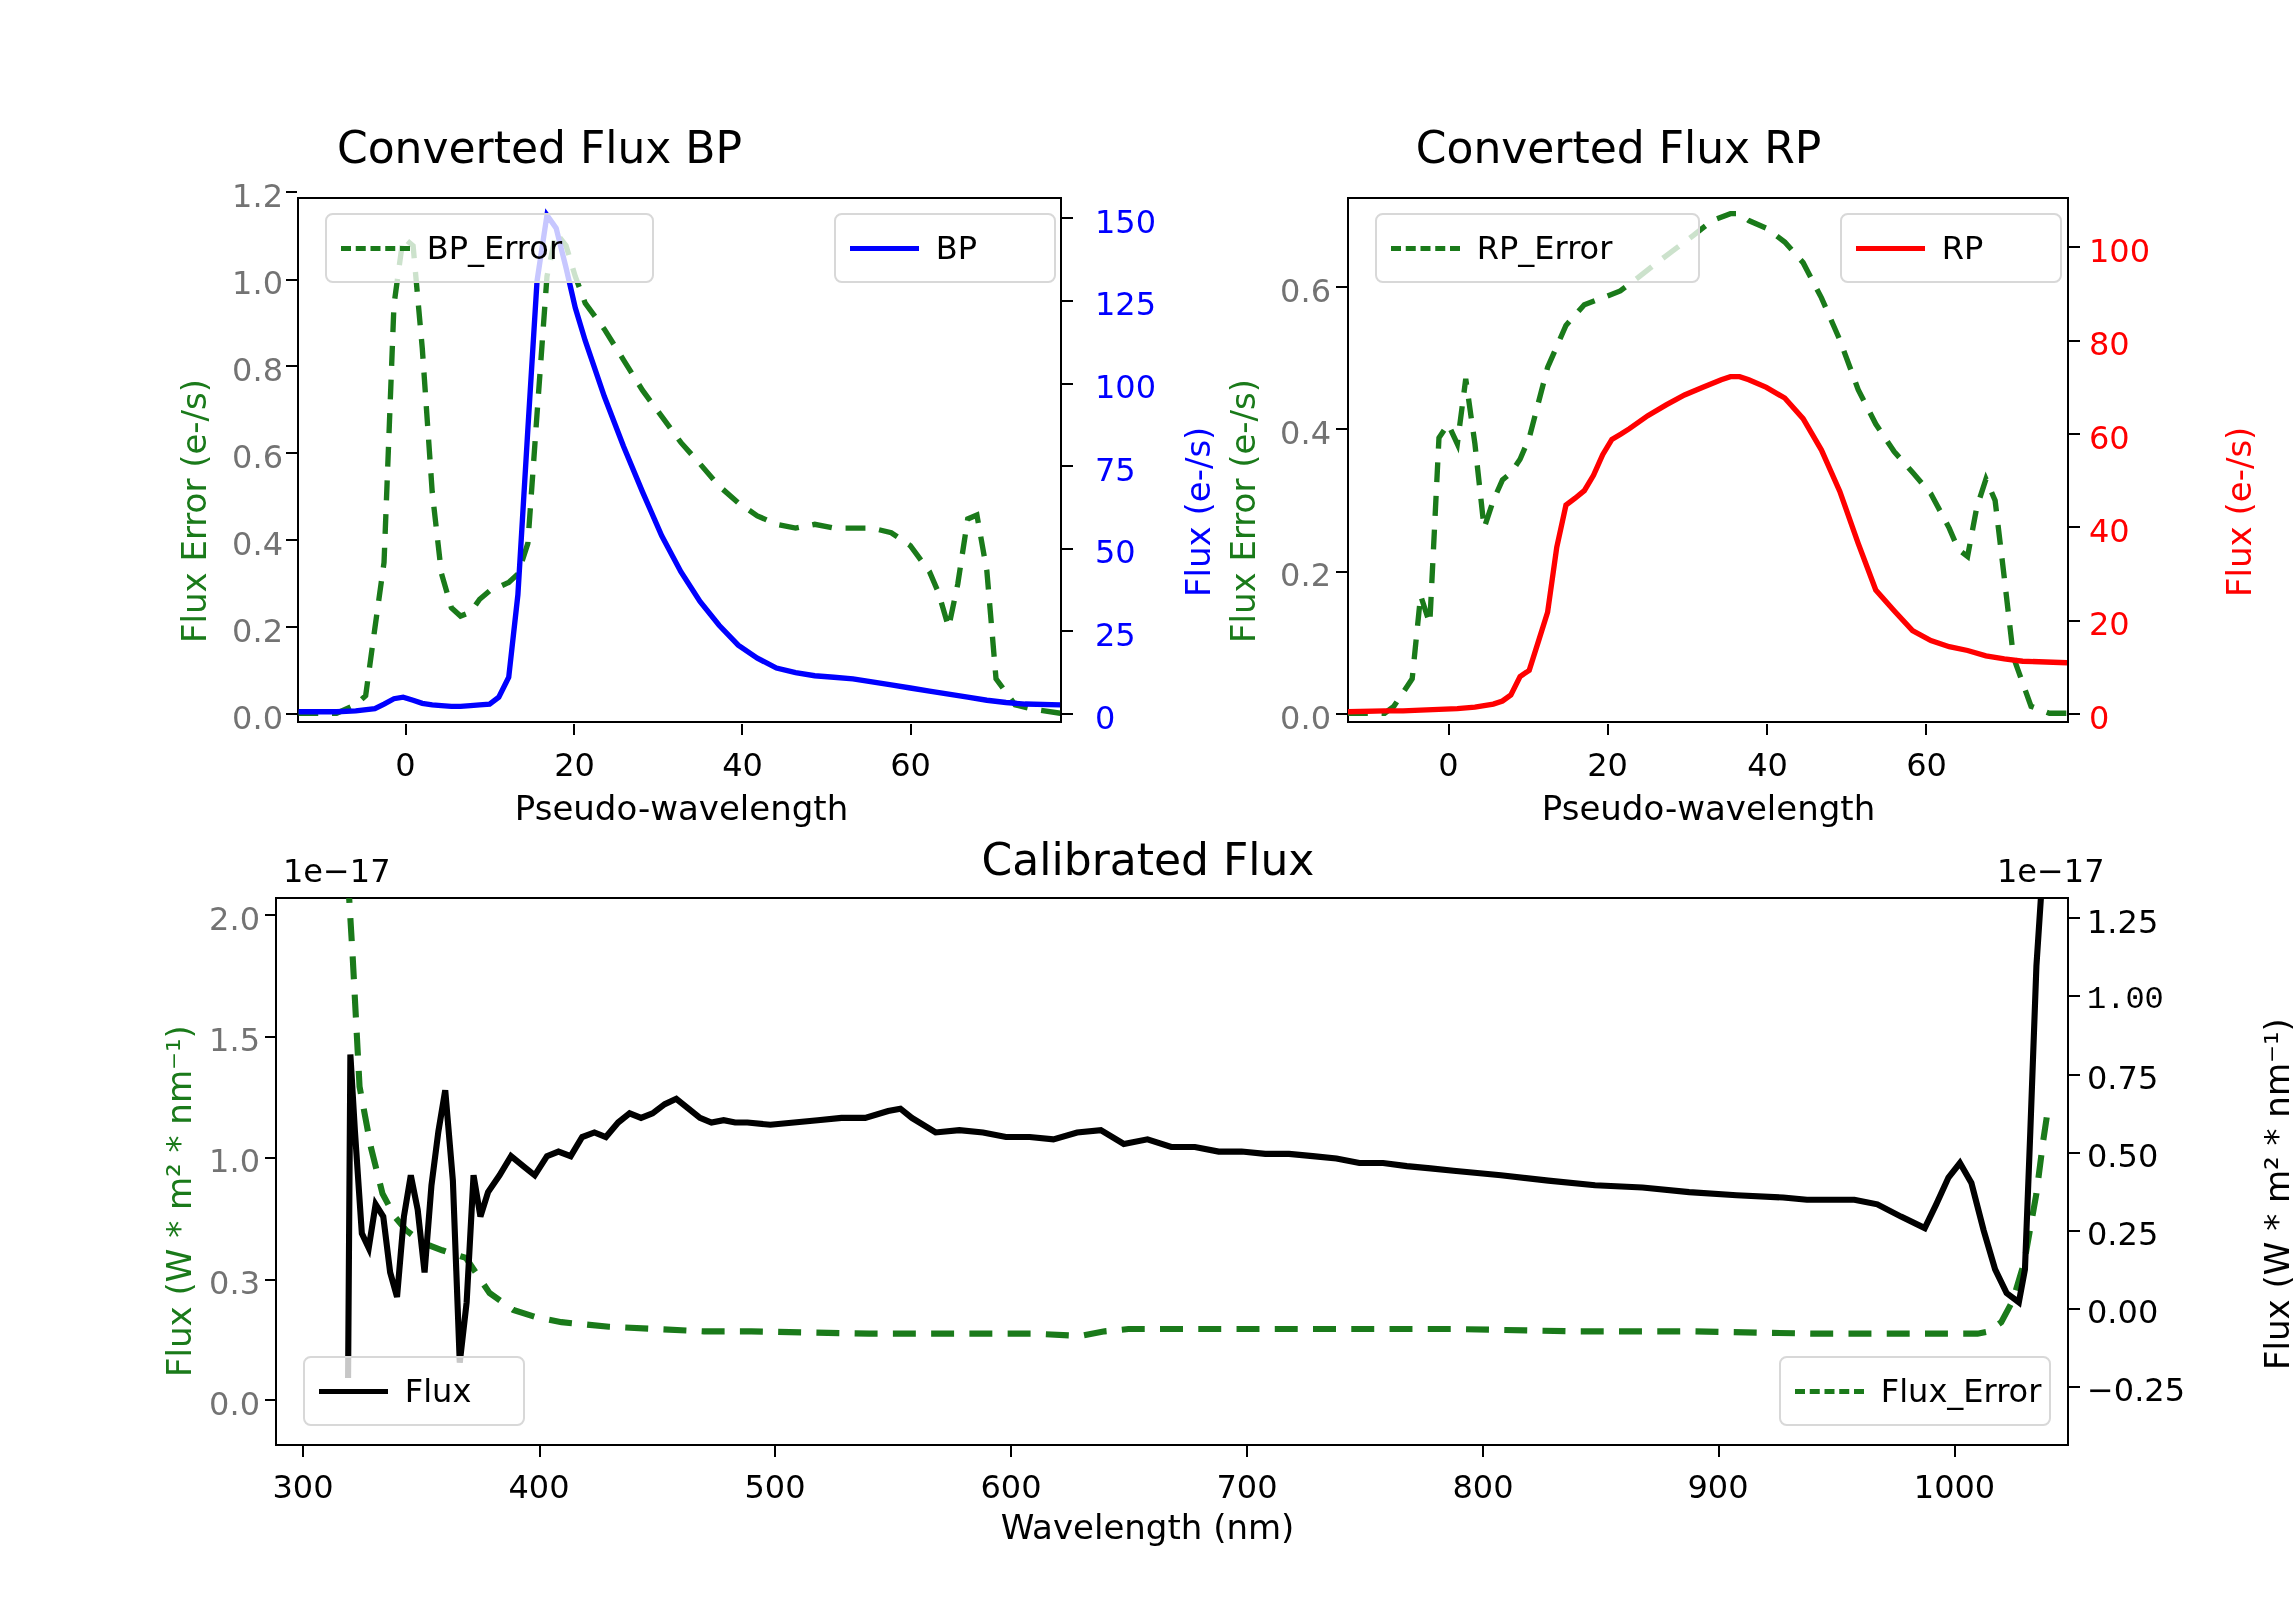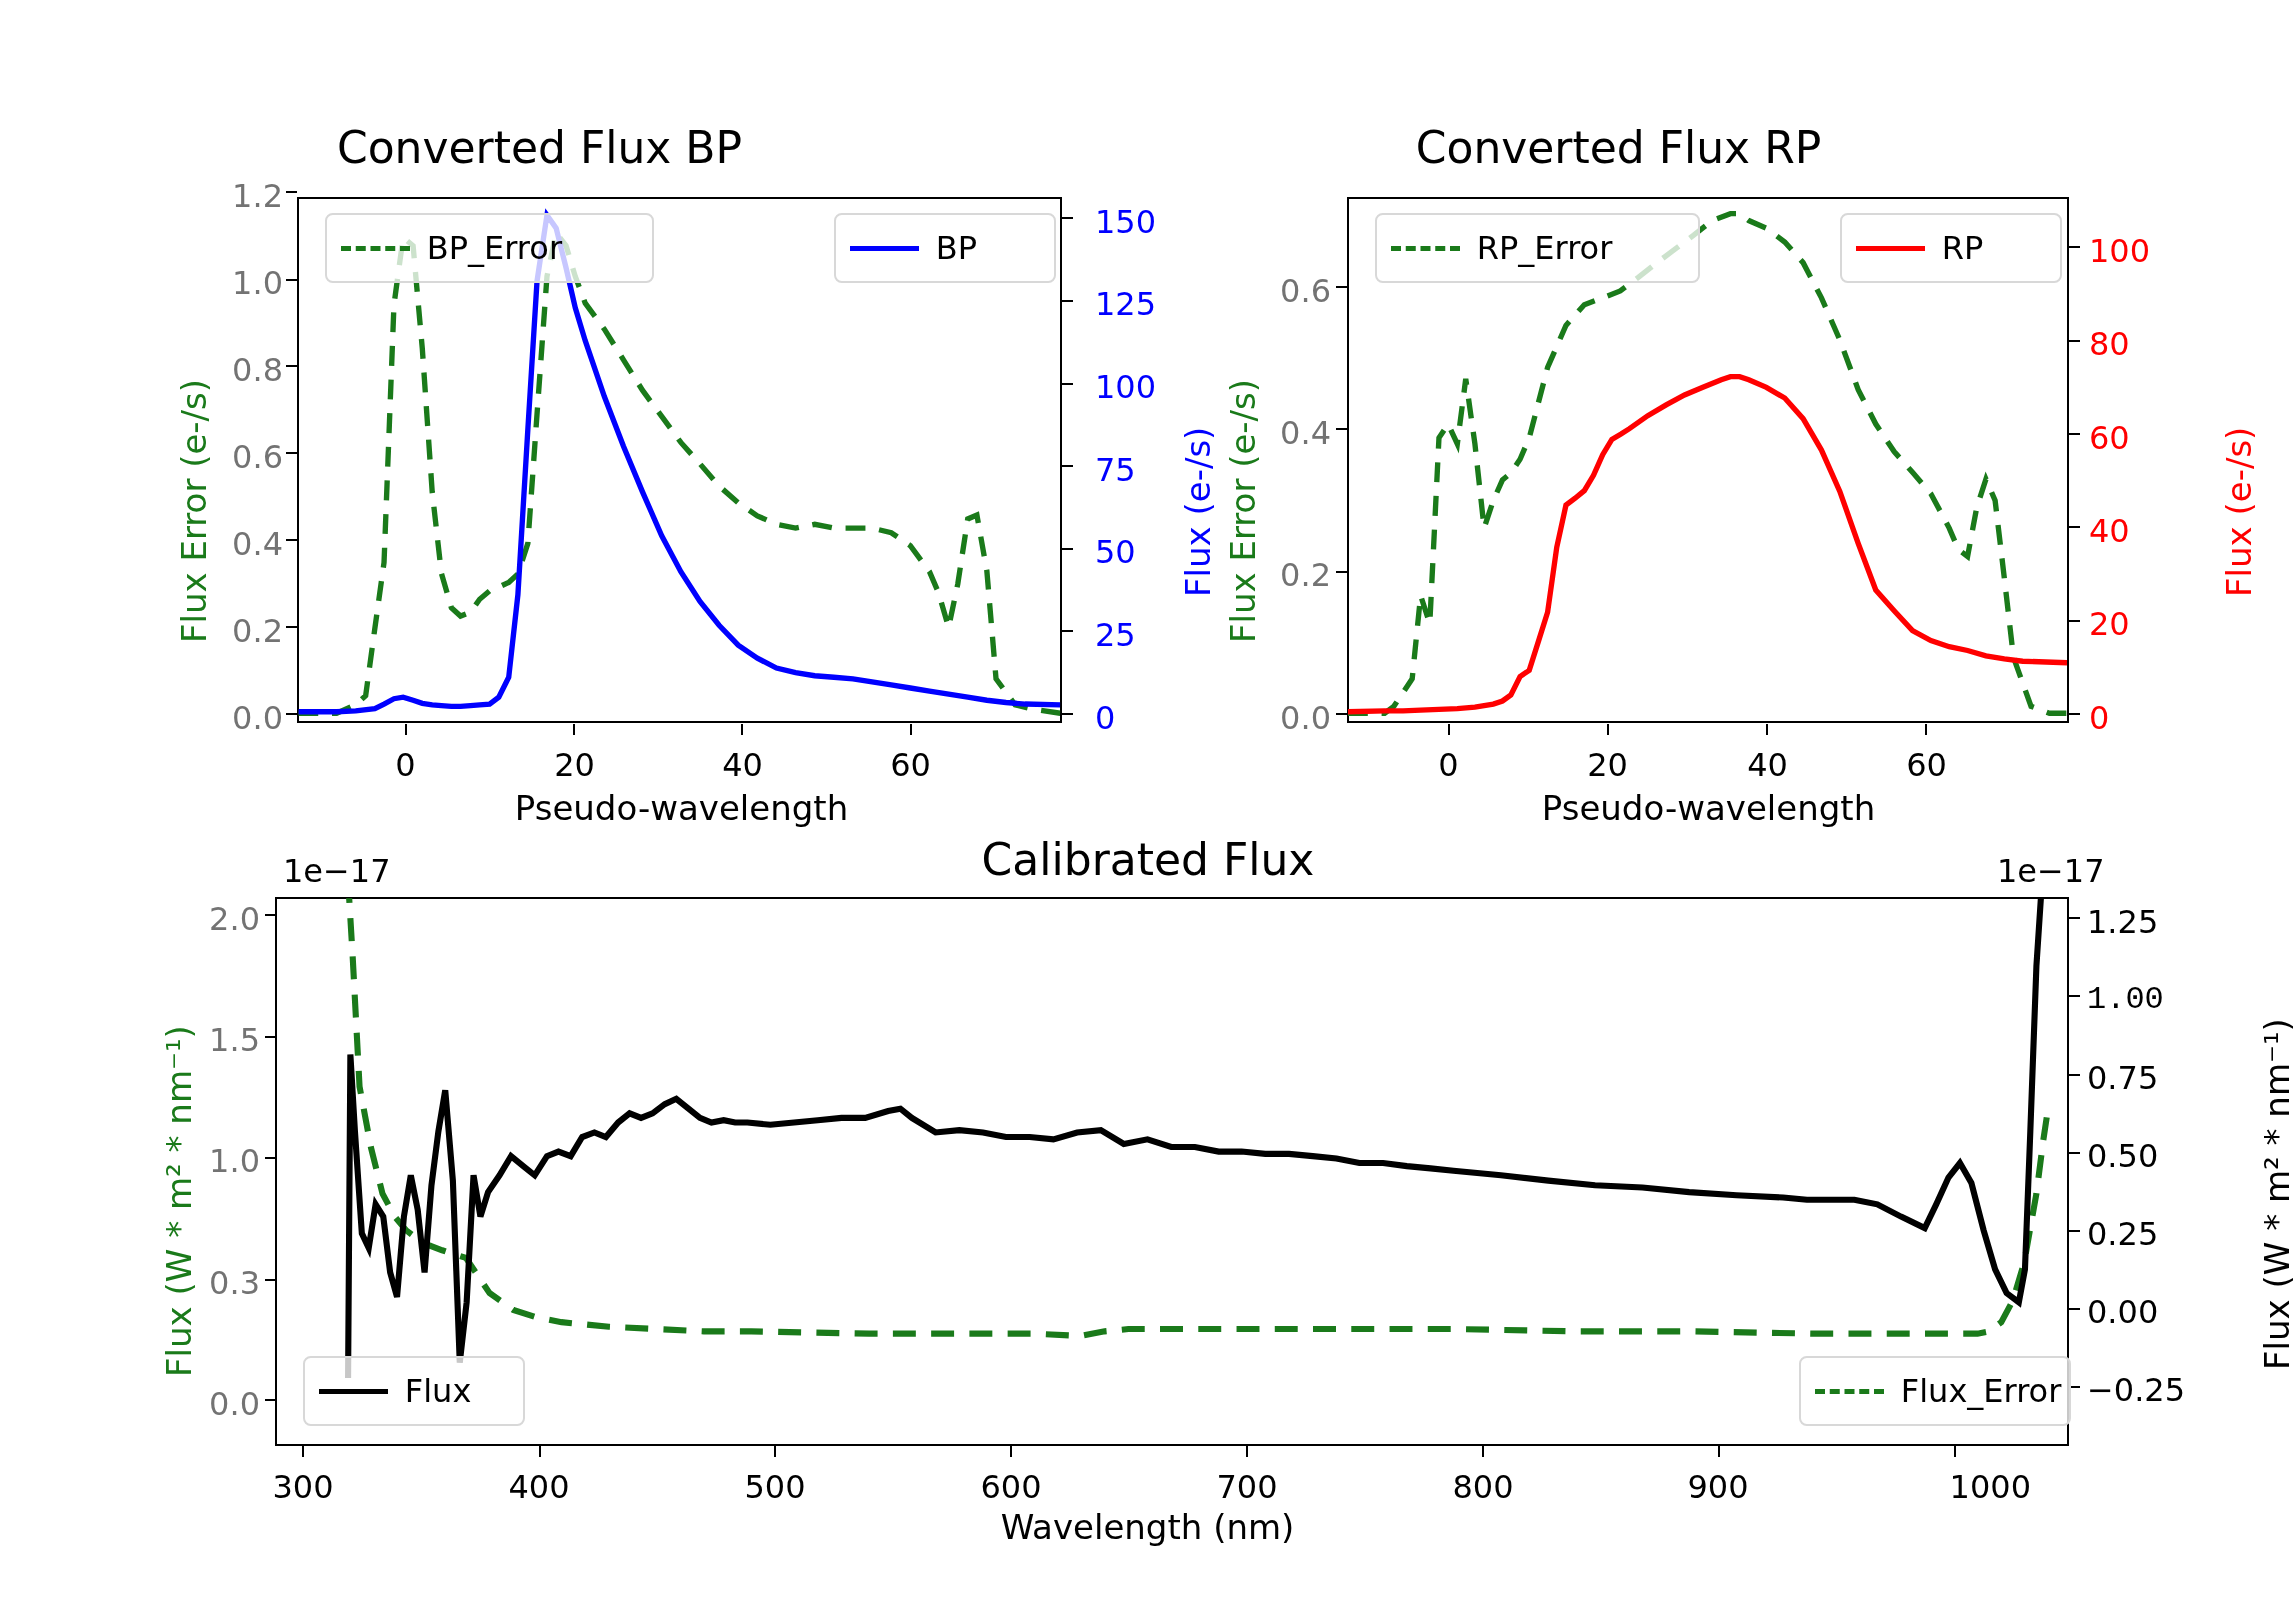--- a/index.html
+++ b/index.html
@@ -222,21 +222,21 @@
 
     <div class="axtitle black rot" style="left:2257px;top:1370px;">Flux (W * m² * nm⁻¹)</div>
 
     <div class="tick-lbl xlbl" style="left:242px;top:1468px;width:122px;">300</div>
     <div class="tick-lbl xlbl" style="left:478px;top:1468px;width:122px;">400</div>
     <div class="tick-lbl xlbl" style="left:714px;top:1468px;width:122px;">500</div>
     <div class="tick-lbl xlbl" style="left:950px;top:1468px;width:122px;">600</div>
     <div class="tick-lbl xlbl" style="left:1186px;top:1468px;width:122px;">700</div>
     <div class="tick-lbl xlbl" style="left:1422px;top:1468px;width:122px;">800</div>
     <div class="tick-lbl xlbl" style="left:1657px;top:1468px;width:122px;">900</div>
-    <div class="tick-lbl xlbl" style="left:1878px;top:1468px;width:153px;text-align:right;">1000</div>
+    <div class="tick-lbl xlbl" style="left:1878px;top:1468px;width:153px;">1000</div>
 
     <div class="tickmark" style="left:302px;top:1446px;width:2.3px;height:10.7px;"></div>
     <div class="tickmark" style="left:539px;top:1446px;width:2.3px;height:10.7px;"></div>
     <div class="tickmark" style="left:774px;top:1446px;width:2.3px;height:10.7px;"></div>
     <div class="tickmark" style="left:1010px;top:1446px;width:2.3px;height:10.7px;"></div>
     <div class="tickmark" style="left:1246px;top:1446px;width:2.3px;height:10.7px;"></div>
     <div class="tickmark" style="left:1482px;top:1446px;width:2.3px;height:10.7px;"></div>
     <div class="tickmark" style="left:1718px;top:1446px;width:2.3px;height:10.7px;"></div>
     <div class="tickmark" style="left:1954px;top:1446px;width:2.3px;height:10.7px;"></div>
 
@@ -249,20 +249,20 @@
           </clipPath>
         <polyline fill="none" stroke="#1a7a1a" stroke-width="8" stroke-dasharray="30,20" points="455,1150 461,1250 470,1420 485,1500 500,1560 516,1590 531,1608 547,1620 562,1628 578,1634 609,1644 640,1690 671,1712 702,1722 734,1728 796,1734 858,1737 920,1740 982,1740 1136,1743 1290,1743 1351,1743 1413,1746 1444,1740 1475,1737 1537,1737 1598,1737 1752,1737 1906,1737 2060,1740 2214,1740 2369,1743 2461,1743 2523,1743 2554,1743 2585,1743 2600,1740 2616,1728 2631,1700 2646,1650 2662,1560 2671,1490 2677,1450"></polyline>
         <polyline fill="none" stroke="#000000" stroke-width="8" points="455,1801 458,1378 464,1479 473,1612 482,1631 491,1574 501,1590 510,1663 519,1695 528,1590 537,1536 546,1581 555,1663 564,1549 573,1479 582,1425 592,1543 601,1781 610,1702 619,1536 628,1590 638,1558 653,1536 668,1511 684,1524 699,1536 715,1511 730,1505 746,1511 761,1486 777,1480 792,1486 808,1467 823,1455 838,1461 853,1455 869,1443 884,1436 900,1449 915,1461 930,1467 946,1464 961,1467 977,1467 1007,1470 1038,1467 1069,1464 1100,1461 1131,1461 1161,1452 1177,1449 1192,1461 1223,1480 1254,1477 1285,1480 1315,1486 1346,1486 1377,1489 1408,1480 1439,1477 1469,1495 1500,1489 1531,1499 1562,1499 1593,1505 1623,1505 1654,1508 1685,1508 1716,1511 1747,1514 1777,1520 1808,1520 1839,1524 1870,1527 1900,1530 1962,1536 2024,1543 2085,1549 2147,1552 2208,1558 2270,1562 2331,1565 2362,1568 2393,1568 2424,1568 2454,1574 2485,1590 2516,1605 2531,1574 2547,1539 2562,1520 2577,1546 2593,1608 2608,1659 2623,1690 2639,1702 2647,1659 2654,1479 2662,1262 2668,1171"></polyline>
       </g>
     </svg>
 
     <div class="legend" style="left:303px;top:1356px;width:222px;height:70px;">
       <span class="swatch solid-black"></span>
       <span class="ltext">Flux</span>
     </div>
-    <div class="legend" style="left:1779px;top:1356px;width:272px;height:70px;margin-left:20px;">
+    <div class="legend" style="left:1779px;top:1356px;width:272px;height:70px;">
       <span class="swatch dash"></span>
       <span class="ltext">Flux_Error</span>
     </div>
   </div>
 
 </div>
 
 
 </body></html>

